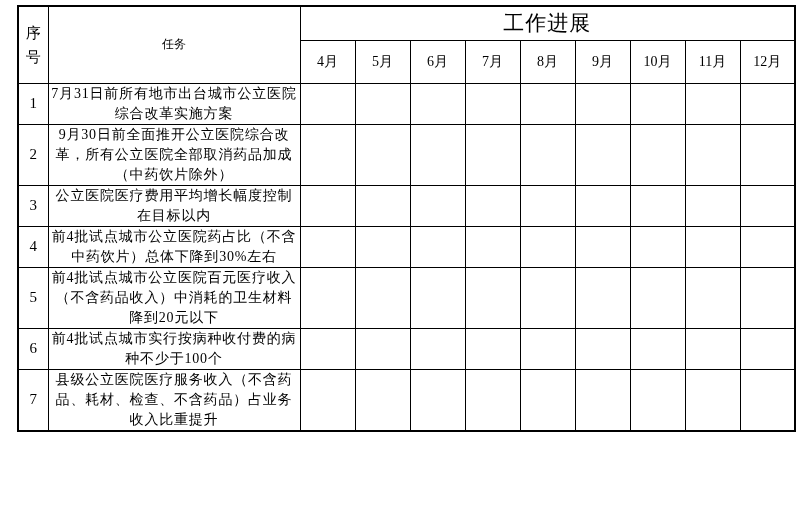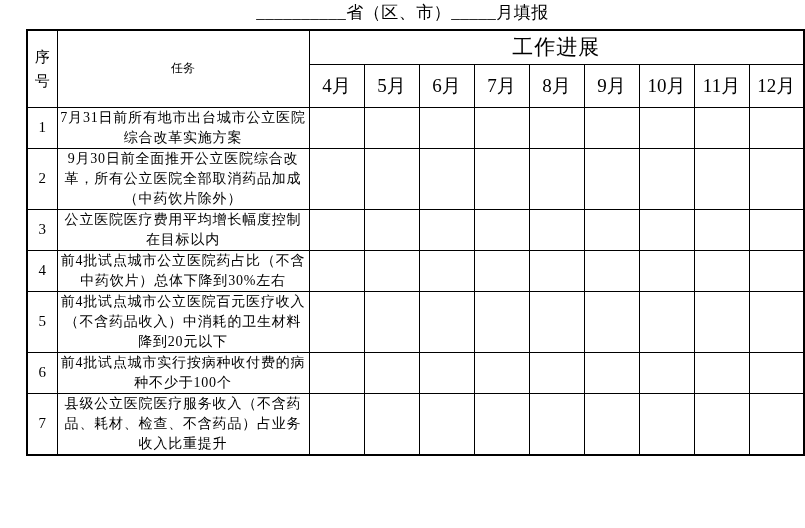--- a/index.html
+++ b/index.html
@@ -27,21 +27,21 @@
   .doc-subtitle {
     text-align: center;
     font-size: 17px;
     line-height: 22px;
     margin-top: 2px;
     letter-spacing: 0.5px;
   }
   table.ledger {
     border-collapse: collapse;
     table-layout: fixed;
-    margin-left: 26px;
+    margin-left: 17px;
     margin-top: 5px;
     width: 777px;
     border: 2px solid #000;
   }
   .ledger th, .ledger td {
     border: 1px solid #000;
     padding: 0;
     font-weight: normal;
     background: #ffffff;
   }
@@ -59,21 +59,21 @@
   }
   .th-progress {
     height: 34px;
     font-size: 21px;
     text-align: center;
     vertical-align: middle;
     letter-spacing: 1px;
   }
   .th-month {
     height: 43px;
-    font-size: 19px;
+    font-size: 14px;
     text-align: center;
     vertical-align: middle;
   }
   .no-cell {
     font-size: 15px;
     text-align: center;
     vertical-align: middle;
   }
   .task-cell {
     font-size: 14px;
@@ -86,21 +86,20 @@
   .progress-cell {
     background: #ffffff;
   }
 </style>
 </head>
 <body>
 
 <div class="page">
 
 
-  <div class="doc-subtitle">__________省（区、市）_____月填报</div>
 
   <table class="ledger">
     <colgroup>
       <col style="width:30px">
       <col style="width:252px">
       <col style="width:55px">
         <col style="width:55px">
         <col style="width:55px">
       <col style="width:55px">
         <col style="width:55px">

